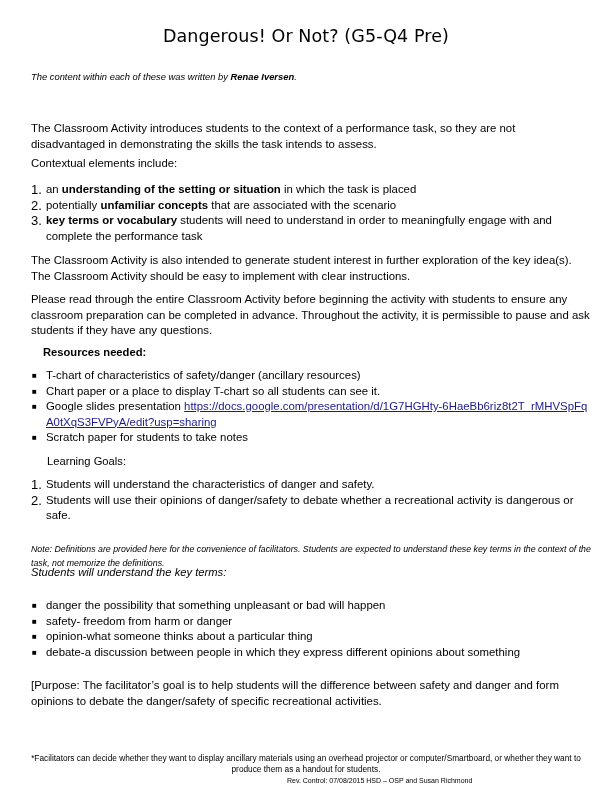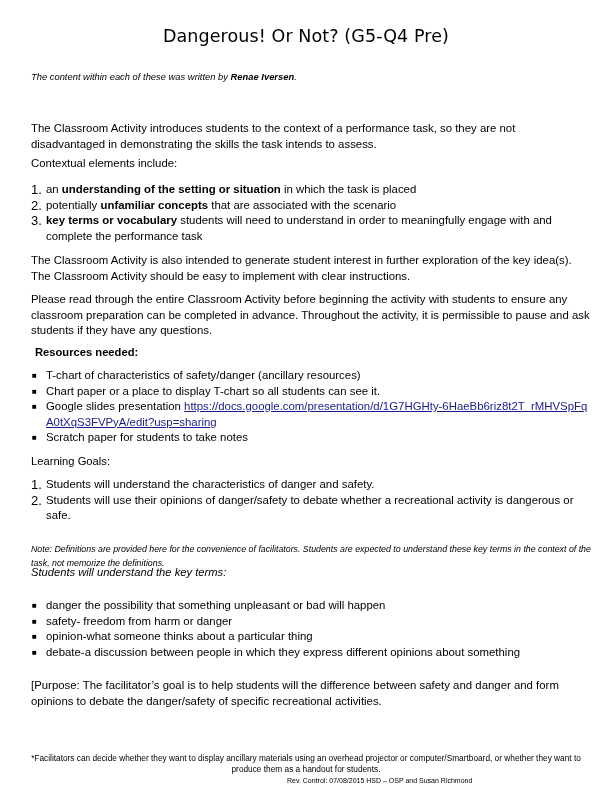--- a/index.html
+++ b/index.html
@@ -23,21 +23,21 @@
   .p { position: absolute; left: 0; width: 560px; font-size: 11.4px; line-height: 15.5px; }
   .ol { position: absolute; left: 0; width: 560px; font-size: 11.4px; line-height: 15.5px; }
   .ol .row { display: flex; }
   .ol .num { width: 15px; flex: none; font-size: 13px; }
   .ol .txt { flex: 1; }
   .ul { position: absolute; left: 0; width: 560px; font-size: 11.4px; line-height: 15.5px; }
   .ul .row { display: flex; }
   .ul .bul { width: 14px; flex: none; font-size: 8px; line-height: 15.5px; padding-left: 1px; }
   .ul .txt { flex: 1; }
   a.link { color: #1a1a8c; text-decoration: underline; }
-  .head-b { position: absolute; left: 4px; font-size: 11.2px; font-weight: bold; text-align: right; }
+  .head-b { position: absolute; left: 12px; font-size: 11.2px; font-weight: bold; text-align: right; }
   .head-n { position: absolute; left: 0; font-size: 11.2px; }
   .note {
     position: absolute; left: 0; width: 560px; font-size: 8.8px; font-style: italic; line-height: 14px;
   }
   .foot {
     position: absolute; left: 0; top: 753px; width: 550px; text-align: center;
     font-size: 8.3px; line-height: 11px;
   }
   .rev {
     position: absolute; left: 256px; top: 776px; font-size: 7px; line-height: 9px;
@@ -93,21 +93,21 @@
     <div class="row">
       <span class="bul">■</span>
       <span class="txt" style="word-break: break-all;"><span>Google slides presentation  </span><a class="link" style="color: rgb(26, 26, 140);">https://docs.google.com/presentation/d/1G7HGHty-6HaeBb6riz8t2T_rMHVSpFqA0tXqS3FVPyA/edit?usp=sharing</a></span>
     </div>
     <div class="row">
       <span class="bul">■</span>
       <span class="txt">Scratch paper for students to take notes</span>
     </div>
   </div>
 
-  <div class="head-n" style="top:455px;">Learning Goals:</div>
+  <div class="head-n" style="top:455px;margin-left:16px;">Learning Goals:</div>
 
   <div class="ol" style="top:477px;">
     <div class="row">
       <span class="num">1.</span>
       <span class="txt">Students will understand the characteristics of danger and safety.</span>
     </div>
     <div class="row">
       <span class="num">2.</span>
       <span class="txt">Students will use their opinions of danger/safety to debate whether a recreational activity is dangerous or safe.</span>
     </div>

